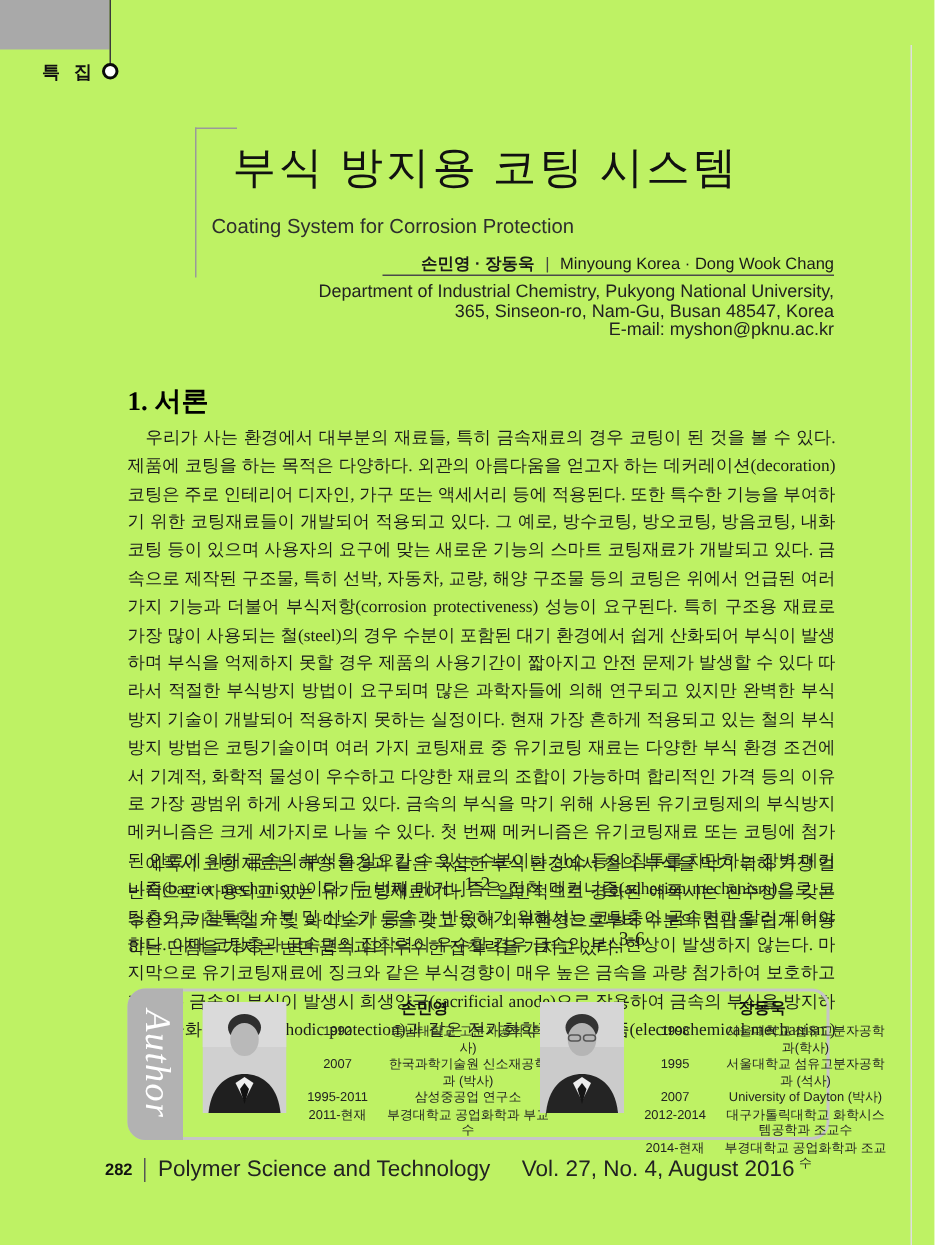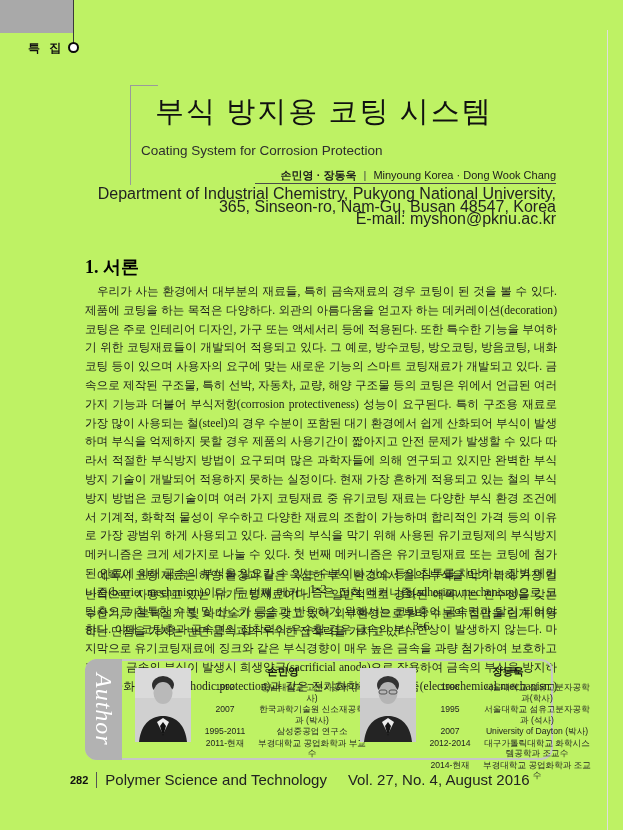--- a/index.html
+++ b/index.html
@@ -17,21 +17,21 @@
   .title-bracket-v{position:absolute;left:130px;top:85px;width:1px;height:100px;background:#9a9a9a;}
   .title-bracket-h{position:absolute;left:130px;top:85px;width:28px;height:1px;background:#9a9a9a;}
   .doc-title{position:absolute;left:155px;top:92px;font-size:29px;letter-spacing:2px;color:#111;font-weight:400;}
   .doc-subtitle{position:absolute;left:141px;top:143px;font-size:13.5px;color:#2e2e2e;font-family:"Liberation Sans","DejaVu Sans",sans-serif;}
 
   
   .authors-line{position:absolute;right:67px;top:168px;font-size:11px;white-space:nowrap;font-family:"Liberation Sans","DejaVu Sans",sans-serif;color:#1a1a1a;}
   .authors-line .kr{font-weight:bold;margin-left:44px;}
   .authors-line .sep{margin:0 4px;color:#444;}
   .authors-rule{position:absolute;left:255px;top:183px;width:301px;height:1px;background:#4a4a4a;}
-  .affil{position:absolute;right:67px;top:188px;text-align:right;font-size:16px;line-height:12.5px;color:#222;font-family:"Liberation Sans","DejaVu Sans",sans-serif;}
+  .affil{position:absolute;right:67px;top:188px;text-align:right;font-size:12px;line-height:12.5px;color:#222;font-family:"Liberation Sans","DejaVu Sans",sans-serif;}
 
   
   .section-heading{position:absolute;left:85px;top:255px;font-size:18px;font-weight:bold;color:#000;}
   .body-text{position:absolute;left:85px;width:472px;font-size:11.6px;line-height:18.8px;text-align:justify;color:#1c1c1c;}
   .body-text p{margin:0;text-indent:12px;}
   #para1{top:283px;}
   #para2{top:567px;}
   sup{font-size:13px;line-height:0;}
 
   

